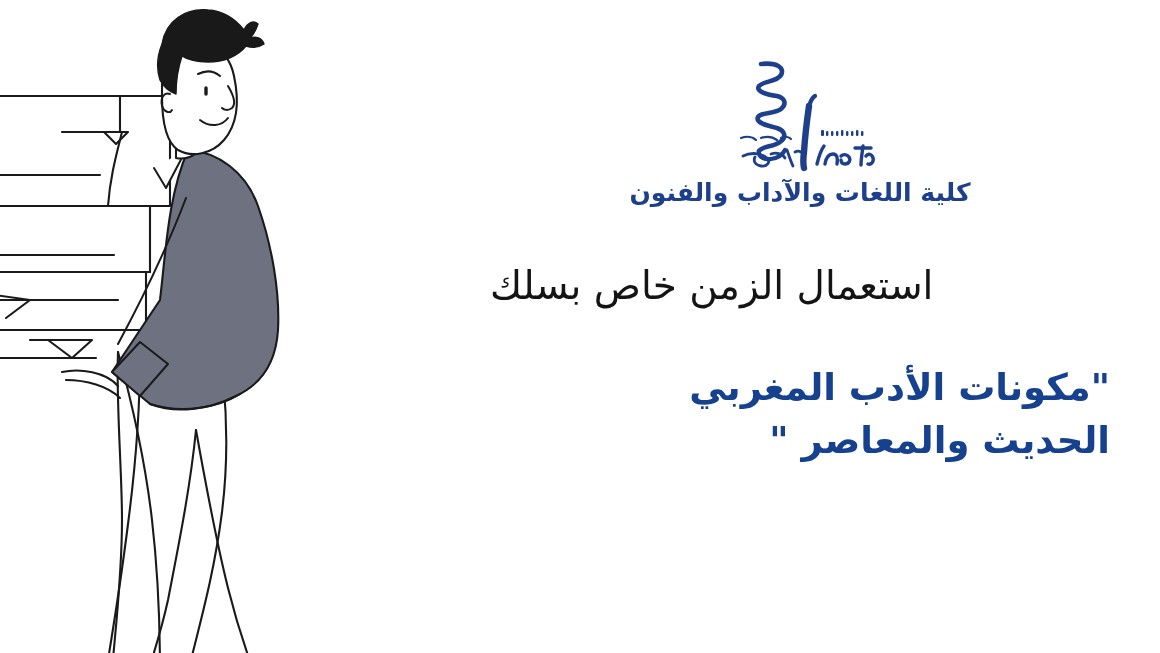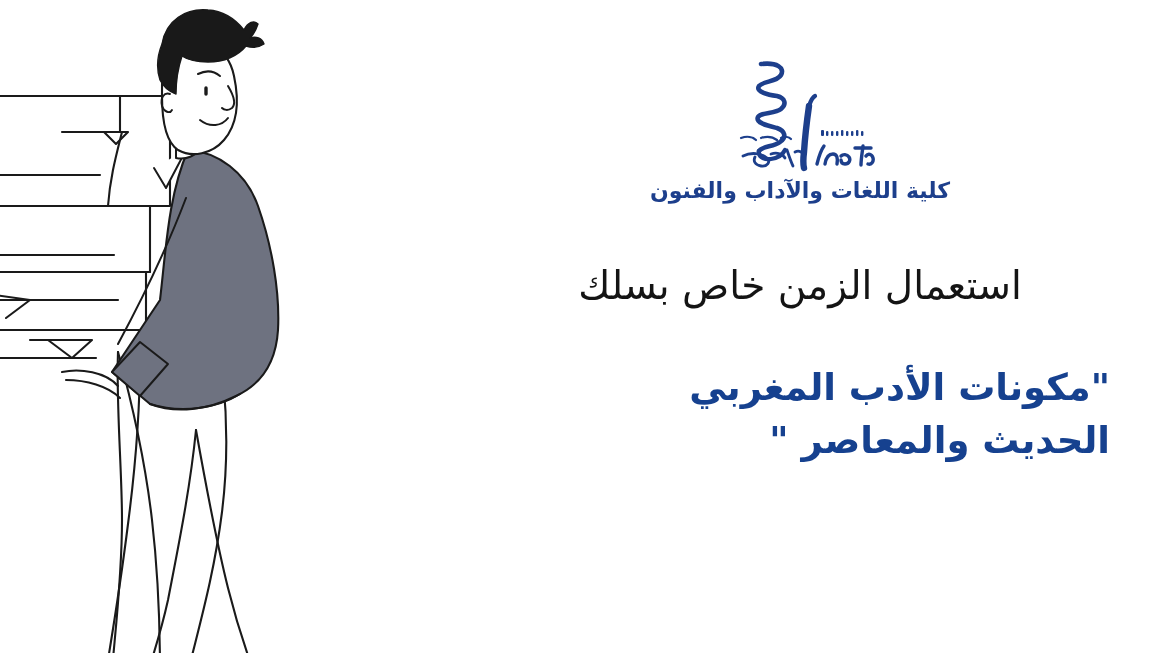--- a/index.html
+++ b/index.html
@@ -54,41 +54,41 @@
   }
   #logo-mark {
     display: block;
     margin: 0 auto;
     width: 150px;
     height: 122px;
   }
   #faculty-name {
     margin-top: 4px;
     font-family: "DejaVu Sans", "Liberation Sans", sans-serif;
-    font-size: 22px;
+    font-size: 25px;
     font-weight: bold;
     color: #1d3f8c;
     letter-spacing: 0;
     direction: rtl;
     line-height: 1.2;
     text-align: center;
   }
 
   
   #subject-line {
     position: absolute;
     top: 262px;
     right: 0;
     width: 620px;
     font-size: 39px;
     font-weight: 400;
     color: #141414;
     line-height: 1.25;
     direction: rtl;
-    text-align: center;
+    text-align: left;
     white-space: nowrap;
   }
   #program-title {
     position: absolute;
     top: 362px;
     right: 0;
     width: 520px;
     font-size: 37px;
     font-weight: bold;
     color: #16418f;

